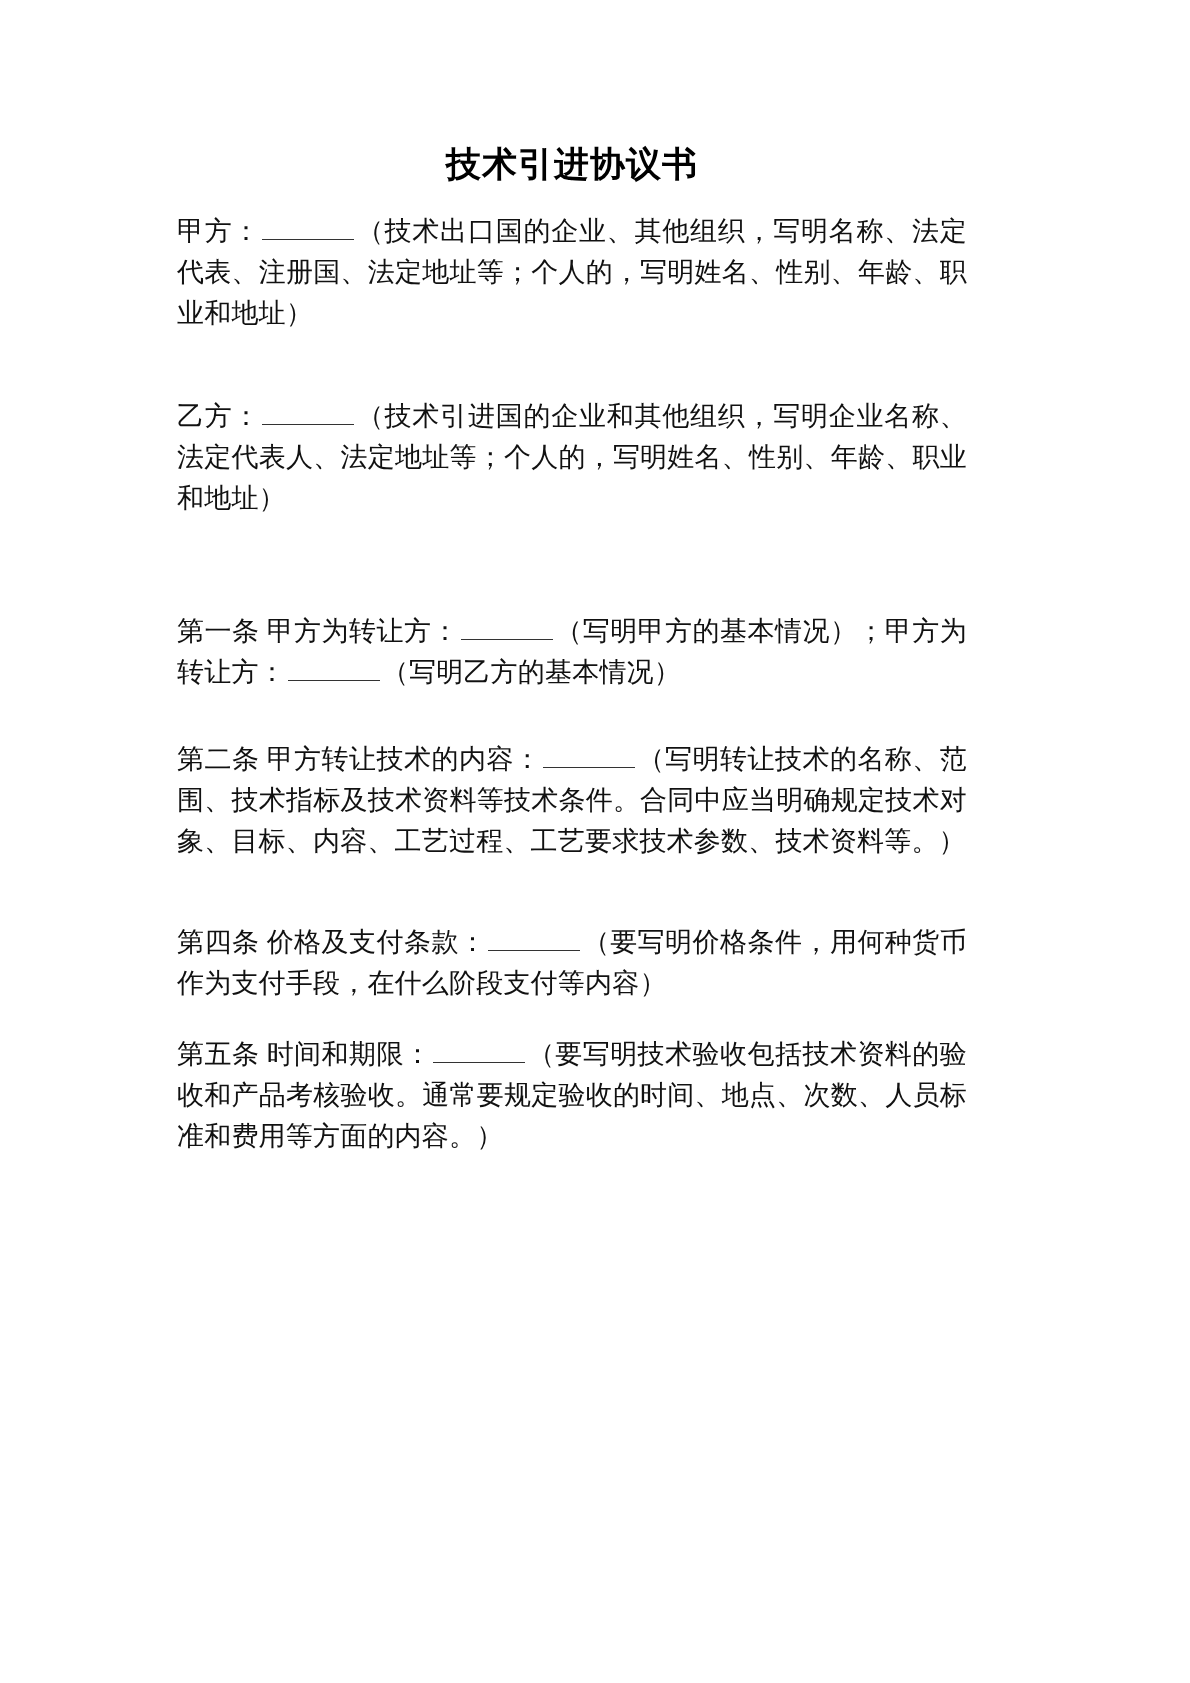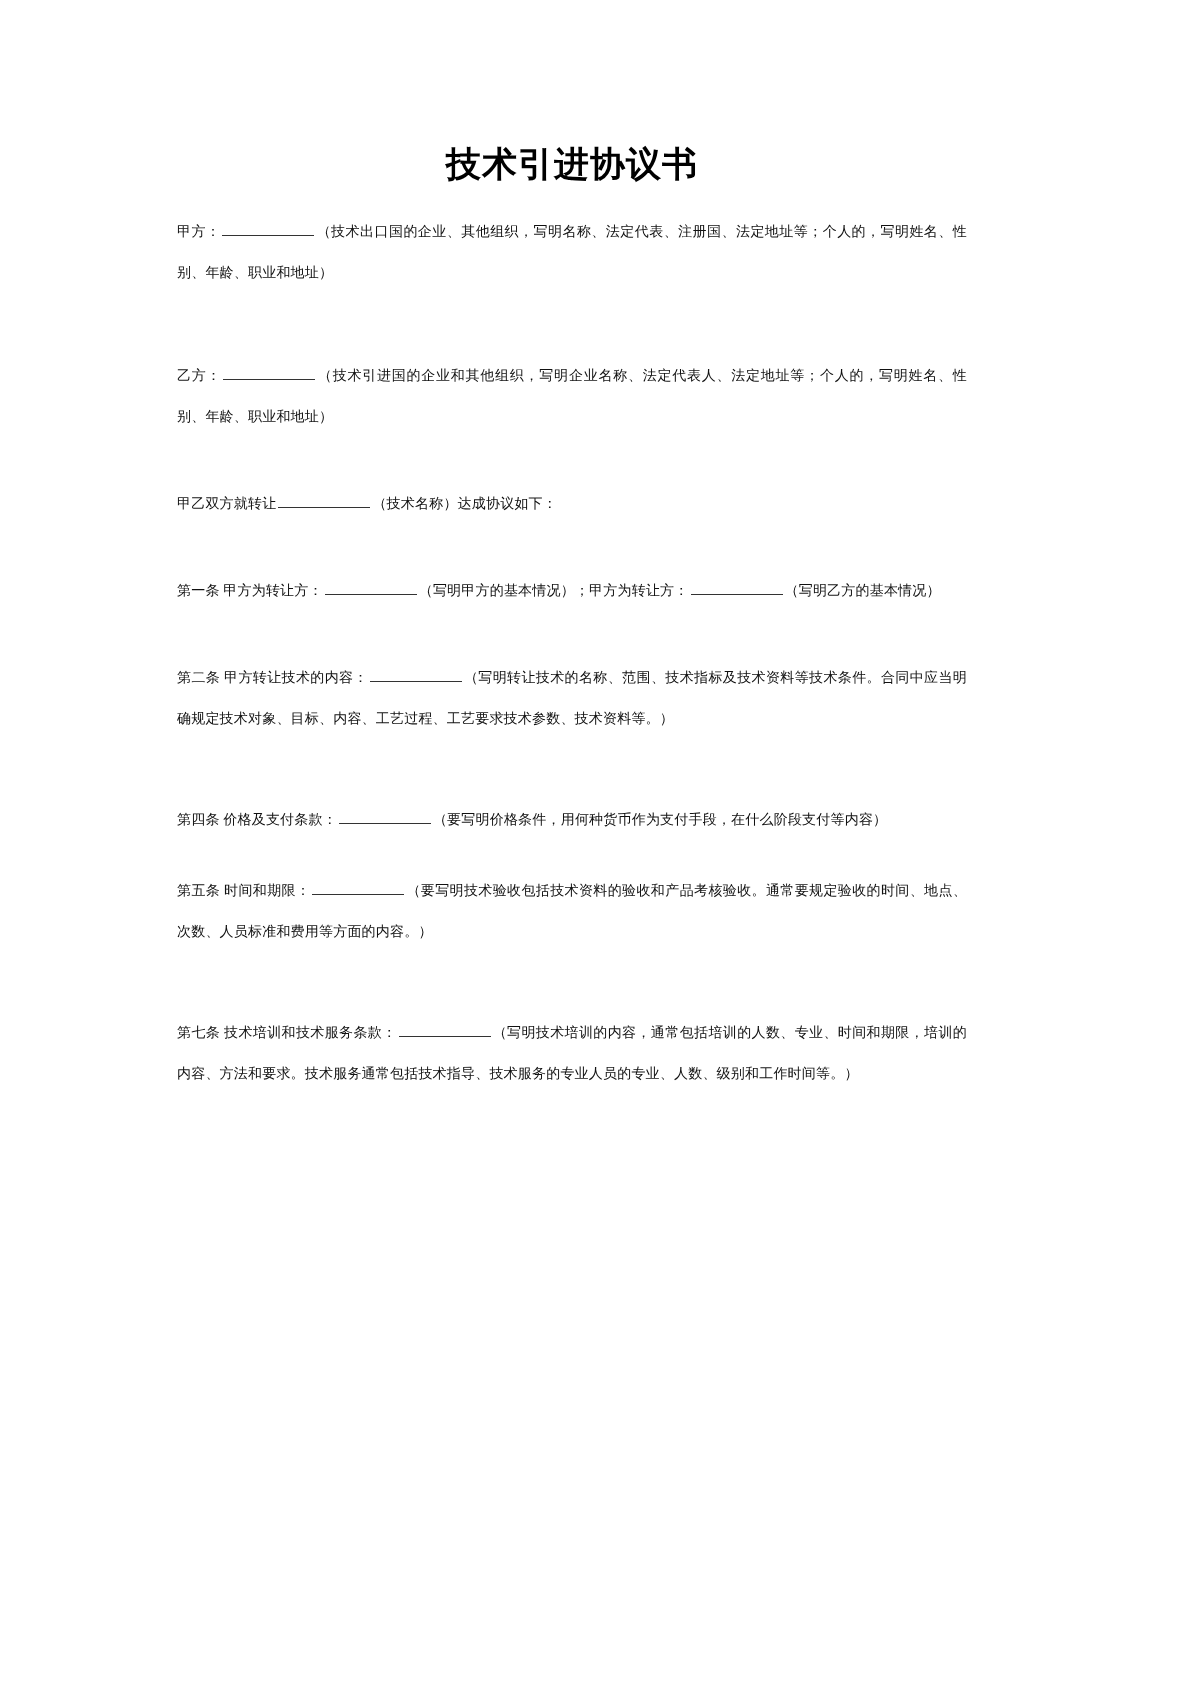--- a/index.html
+++ b/index.html
@@ -32,21 +32,21 @@
     font-size: 35px;
     font-weight: bold;
     letter-spacing: 1px;
     margin: 0;
     padding-top: 140px;
     padding-bottom: 0;
     line-height: 1.4;
     color: #000;
   }
   .para {
-    font-size: 14px;
+    font-size: 27px;
     line-height: 41px;
     text-align: justify;
     text-justify: inter-ideograph;
     margin: 0;
     color: #111;
     letter-spacing: 0.2px;
   }
   .gap-lg { height: 62px; }
   .gap-md { height: 46px; }
   .gap-sm { height: 30px; }
@@ -69,35 +69,33 @@
     <h1 class="doc-title">技术引进协议书</h1>
 
     <div class="gap-title"></div>
 
     <p class="para"><span>甲方：</span><span class="blank"></span><span>（技术出口国的企业、其他组织，写明名称、法定代表、注册国、法定地址等；个人的，写明姓名、性别、年龄、职业和地址）</span></p>
     <div class="gap-lg"></div>
 
     <p class="para"><span>乙方：</span><span class="blank"></span><span>（技术引进国的企业和其他组织，写明企业名称、法定代表人、法定地址等；个人的，写明姓名、性别、年龄、职业和地址）</span></p>
     <div class="gap-md"></div>
 
-    <p class="para"><span>甲乙双方就转让</span><span class="blank"></span><span>（技术名称）达成协议如下：</span></p>
     <div class="gap-md"></div>
 
     <p class="para"><span>第一条 甲方为转让方：</span><span class="blank"></span><span>（写明甲方的基本情况）；甲方为转让方：</span><span class="blank"></span><span>（写明乙方的基本情况）</span></p>
     <div class="gap-md"></div>
 
     <p class="para"><span>第二条 甲方转让技术的内容：</span><span class="blank"></span><span>（写明转让技术的名称、范围、技术指标及技术资料等技术条件。合同中应当明确规定技术对象、目标、内容、工艺过程、工艺要求技术参数、技术资料等。）</span></p>
     <div class="gap-sm"></div>
 
     <div class="gap-sm"></div>
 
     <p class="para"><span>第四条 价格及支付条款：</span><span class="blank"></span><span>（要写明价格条件，用何种货币作为支付手段，在什么阶段支付等内容）</span></p>
     <div class="gap-sm"></div>
 
     <p class="para"><span>第五条 时间和期限：</span><span class="blank"></span><span>（要写明技术验收包括技术资料的验收和产品考核验收。通常要规定验收的时间、地点、次数、人员标准和费用等方面的内容。）</span></p>
     <div class="gap-sm"></div>
 
     <div class="gap-sm"></div>
 
-    <p class="para"><span>第七条 技术培训和技术服务条款：</span><span class="blank"></span><span>（写明技术培训的内容，通常包括培训的人数、专业、时间和期限，培训的内容、方法和要求。技术服务通常包括技术指导、技术服务的专业人员的专业、人数、级别和工作时间等。）</span></p>
 
   </div>
 </div>
 
 </body></html>

